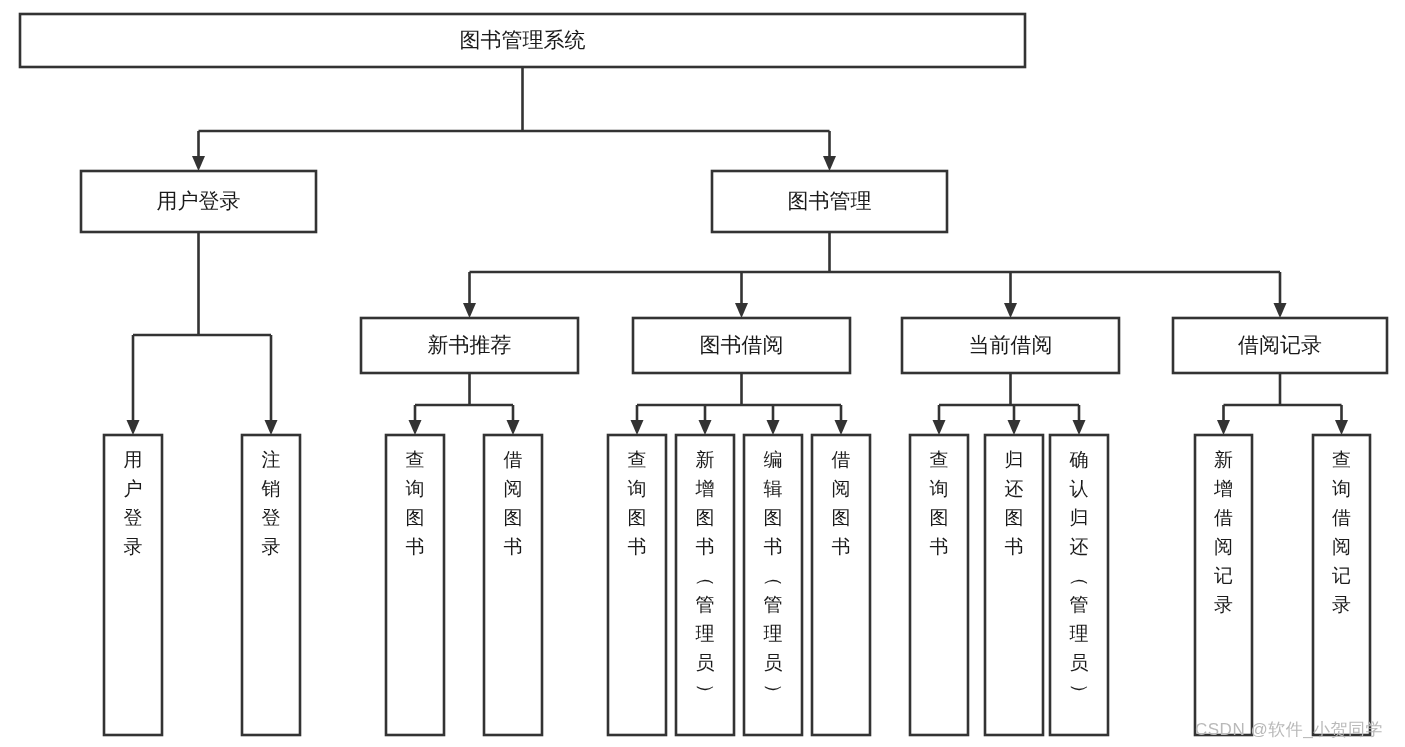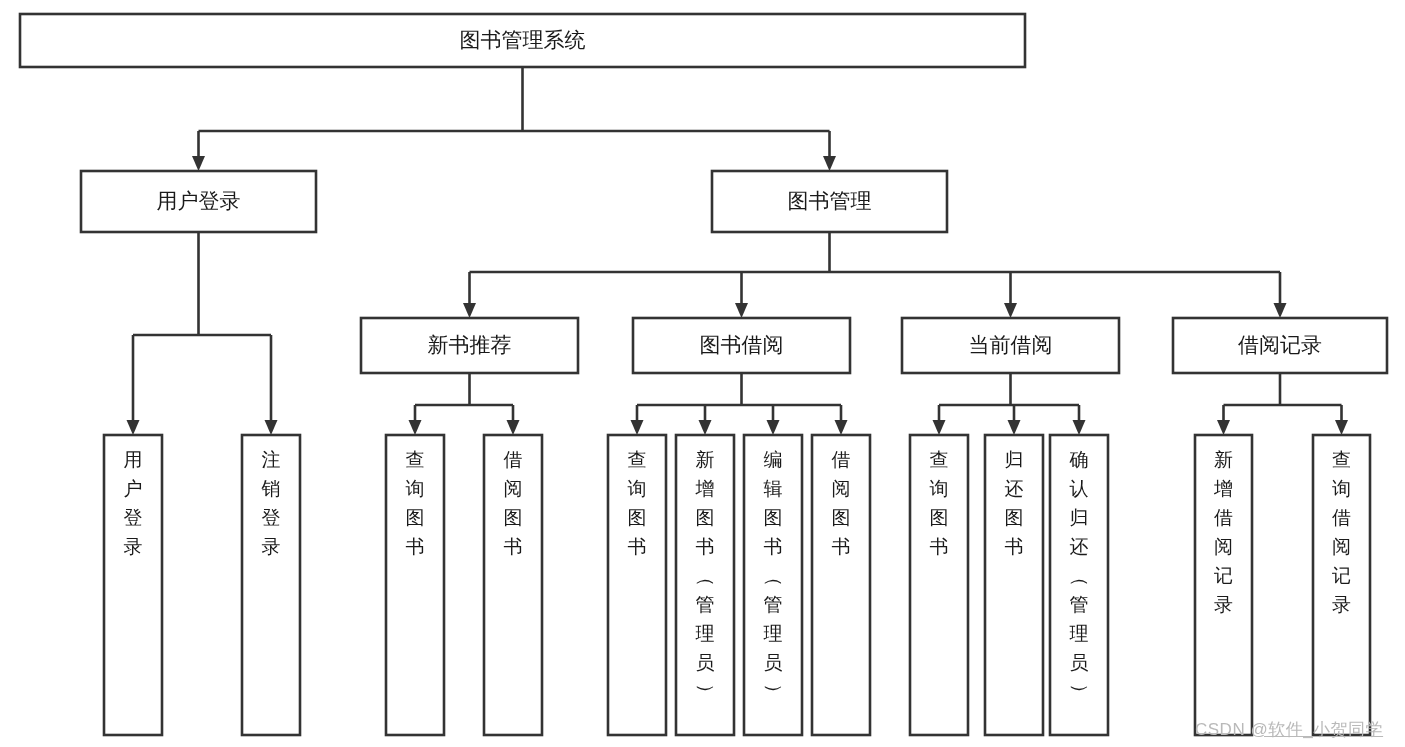--- a/index.html
+++ b/index.html
@@ -224,14 +224,14 @@
           <rect x="1313" y="435" width="57" height="300" class="box-rect"></rect>
           <text x="1341.5" y="461" class="box-label v">查</text>
           <text x="1341.5" y="490" class="box-label v">询</text>
           <text x="1341.5" y="519" class="box-label v">借</text>
           <text x="1341.5" y="548" class="box-label v">阅</text>
           <text x="1341.5" y="577" class="box-label v">记</text>
           <text x="1341.5" y="606" class="box-label v">录</text>
         </g>
       </g>
   </svg>
-  <div class="watermark" style="left: 1195px; top: 718px; color: rgb(185, 185, 185); text-decoration: underline;">CSDN @软件_小贺同学</div>
+  <div class="watermark" style="left: 1195px; top: 718px; color: rgb(185, 185, 185);">CSDN @软件_小贺同学</div>
 </div>
 
 </body></html>

